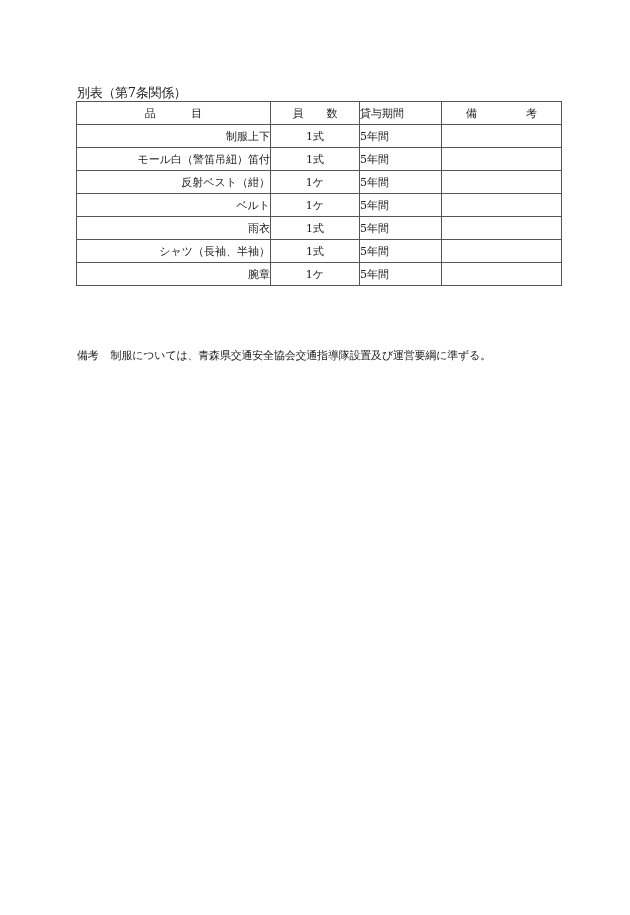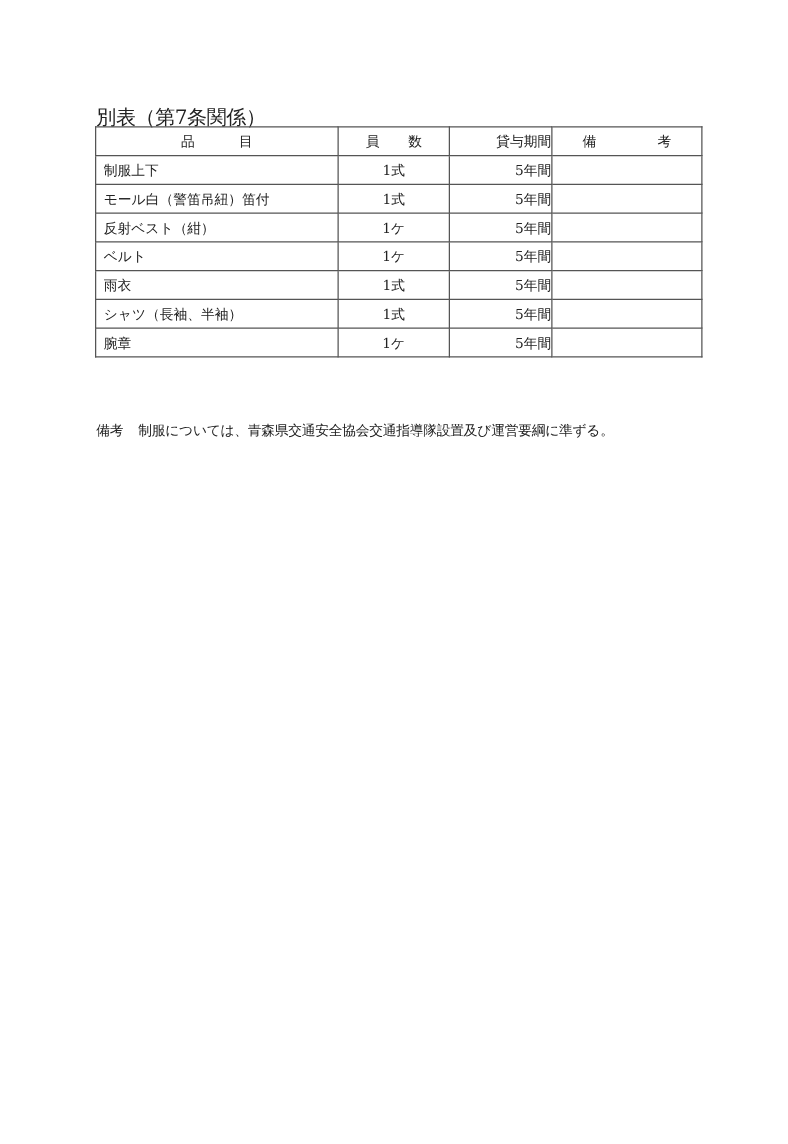--- a/index.html
+++ b/index.html
@@ -1,29 +1,29 @@
 <!DOCTYPE html>
 <html><head>
 <meta charset="utf-8">
 <style>
   html, body { margin:0; padding:0; background:#ffffff; }
   body { width:630px; height:915px; position:relative; overflow:hidden;
          font-family:"DejaVu Serif","Liberation Serif",serif; color:#222; }
-  .caption { position:absolute; left:77px; top:84px; font-size:16px; letter-spacing:-0.3px; }
+  .caption { position:absolute; left:77px; top:84px; font-size:13px; letter-spacing:-0.3px; }
   table.main { position:absolute; left:76px; top:101px; border-collapse:collapse;
                font-size:11px; }
   table.main td, table.main th { border:1px solid #555; height:22px; padding:0;
                font-weight:normal; }
-  .c1 { width:187px; text-align:left; padding-left:6px !important; }
+  .c1 { width:187px; text-align:right; padding-left:6px !important; }
   th.c1 { text-align:center; padding-left:0 !important; }
   .c2 { width:88px; text-align:center; }
-  .c3 { width:81px; text-align:right; }
+  .c3 { width:81px; text-align:left; }
   .c4 { width:119px; text-align:center; }
   .spread { display:flex; justify-content:space-around; padding:0 18px; }
-  .note { position:absolute; left:77px; top:337px; font-size:11px; letter-spacing:-0.2px; }
+  .note { position:absolute; left:77px; top:348px; font-size:11px; letter-spacing:-0.2px; }
   .note .gap { display:inline-block; width:12px; }
 </style>
 </head>
 <body>
 
 <div class="caption">別表（第7条関係）</div>
 
 <table class="main">
   <thead>
     <tr>

